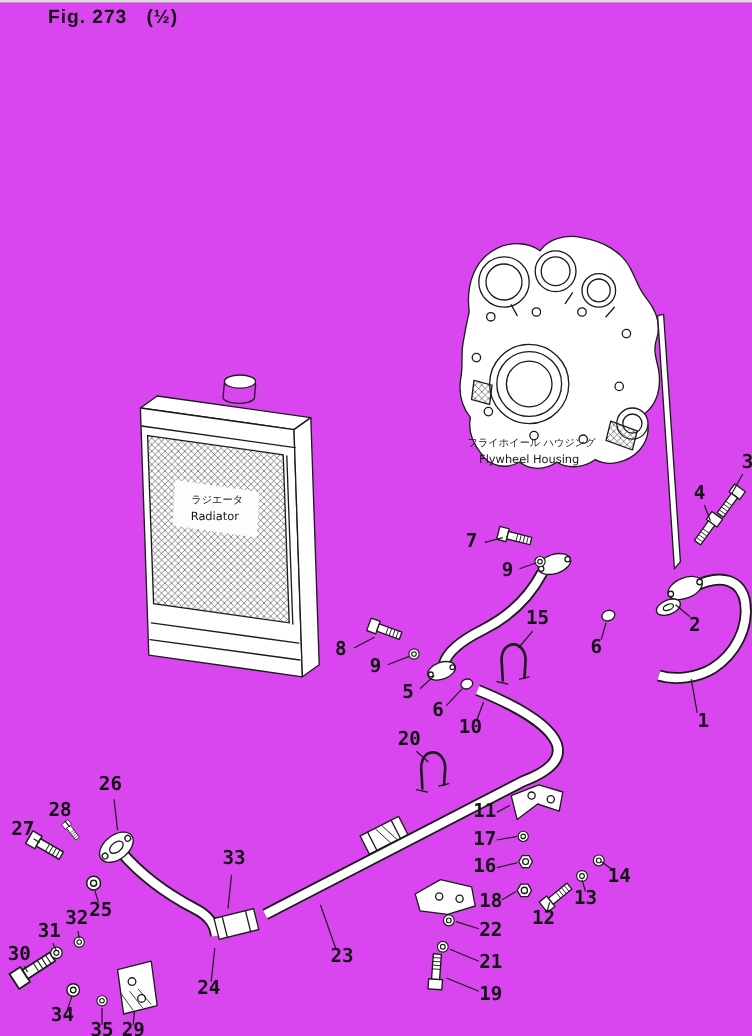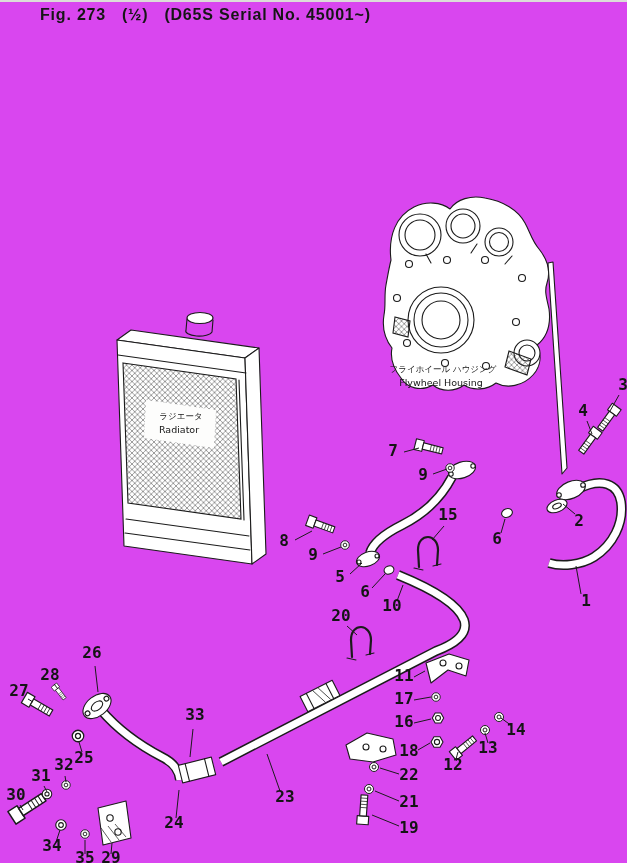--- a/index.html
+++ b/index.html
@@ -32,21 +32,20 @@
   text { user-select:none; }
 </style>
 </head>
 <body>
 
 <div class="page">
 
   <header class="title-bar">
     <span>Fig. 273</span>
     <span>(½)</span>
-    <span>(D65S Serial No. 45001~)</span>
   </header>
 
   <svg class="diagram" viewBox="0 0 627 863" width="627" height="863">
     <defs>
       <pattern id="xh" width="5.5" height="5.5" patternUnits="userSpaceOnUse">
         <path d="M0,5.5 L5.5,0 M0,0 L5.5,5.5" stroke="#3a3a3a" stroke-width="0.5"></path>
       </pattern>
       <g id="bolt">
         <rect x="-8" y="-5.5" width="8" height="11" class="fw"></rect>
         <rect x="0" y="-3.2" width="20" height="6.4" class="fw"></rect>

